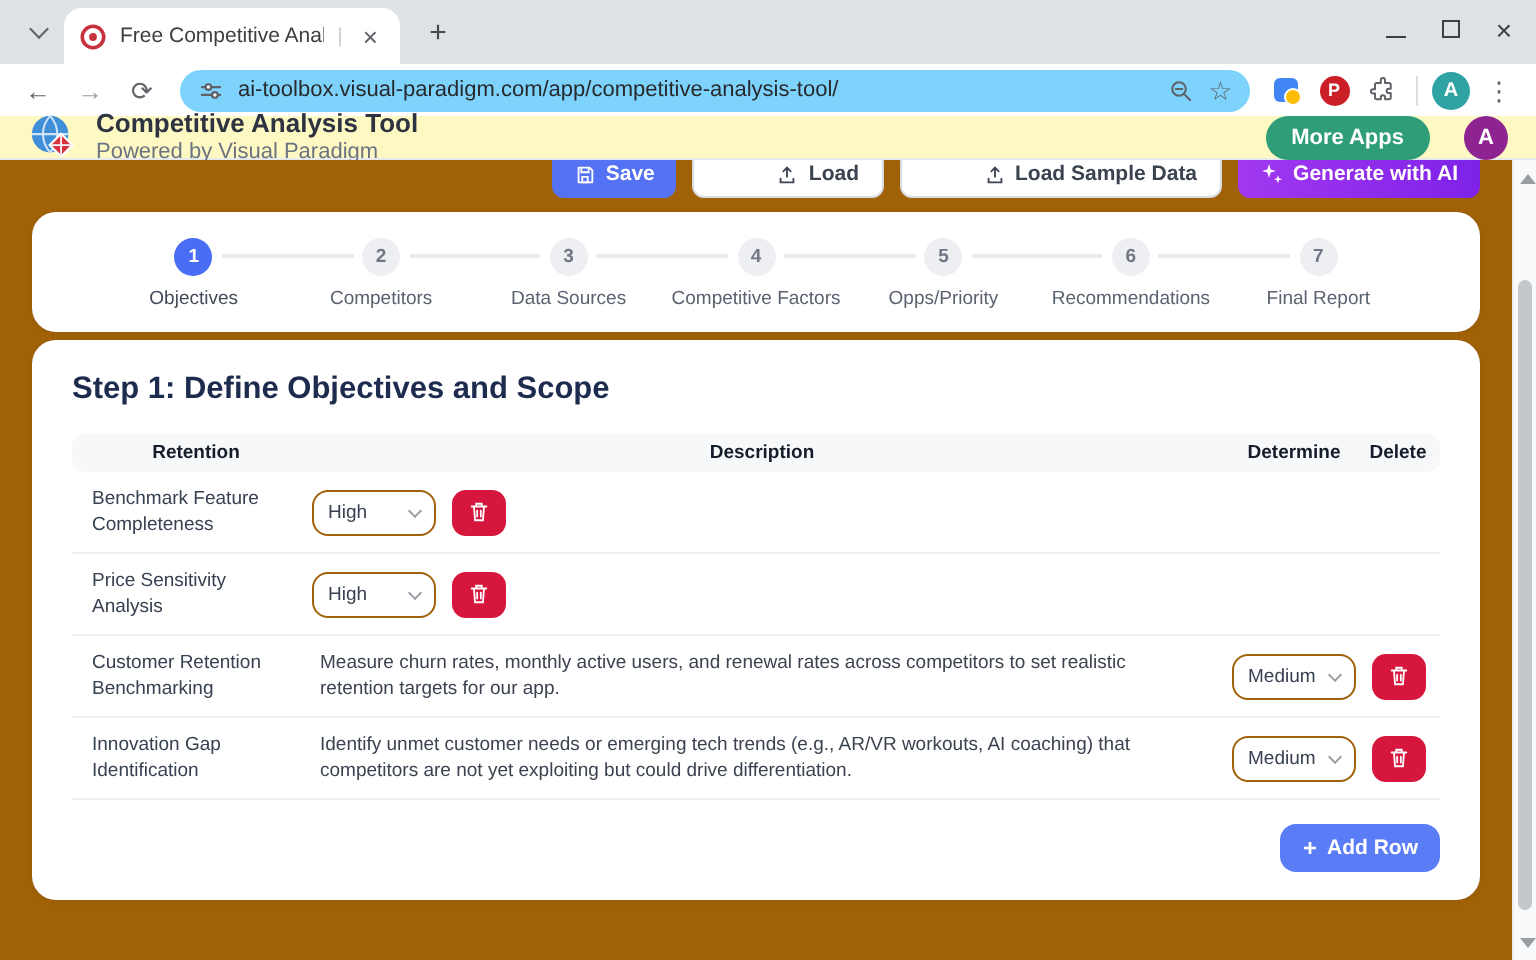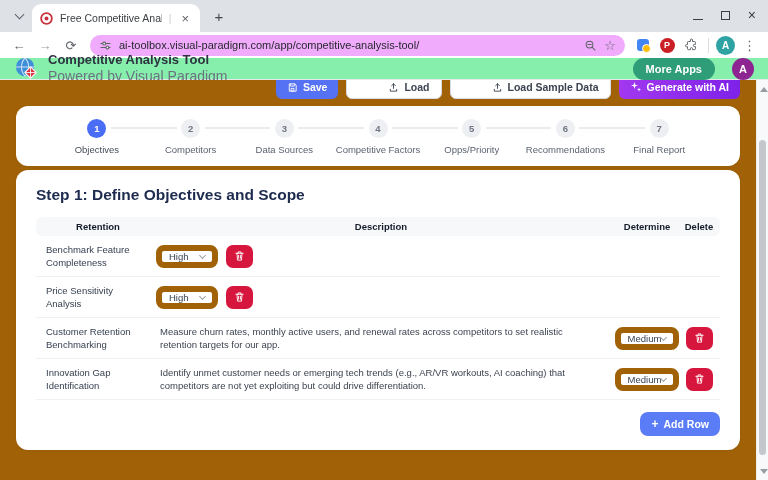--- a/index.html
+++ b/index.html
@@ -19,36 +19,36 @@
   .newtab { width:26px; height:26px; margin:0 0 3px 6px; display:flex; align-items:center; justify-content:center; font-size:15px; color:#45494d; border-radius:50%; }
   .win-controls { position:absolute; right:6px; top:0; height:30px; display:flex; align-items:center; gap:18px; padding-right:6px; }
   .wc-min { width:10px; height:1.3px; background:#3c4043; display:inline-block; }
   .wc-max { width:9px; height:9px; border:1.3px solid #3c4043; display:inline-block; }
   .wc-close { font-size:14px; color:#3c4043; line-height:1; }
 
   
   .navbar { height:26px; background:#ffffff; display:flex; align-items:center; padding:0 8px; gap:4px; flex:none; }
   .nav-ic { width:22px; height:22px; display:flex; align-items:center; justify-content:center; font-size:13px; color:#5f6368; border-radius:50%; flex:none; }
   .nav-ic.fwd { color:#9aa0a6; }
-  .urlpill { flex:1; height:21px; background:#f0abfc; border-radius:11px; display:flex; align-items:center; padding:0 9px; gap:7px; margin:0 4px; min-width:0; }
+  .urlpill { flex:1; height:21px; background:#7dd3fc; border-radius:11px; display:flex; align-items:center; padding:0 9px; gap:7px; margin:0 4px; min-width:0; }
   .url-text { font-size:11px; color:#27292d; white-space:nowrap; overflow:hidden; flex:1; }
   .pill-ic { flex:none; display:flex; align-items:center; }
   .star { font-size:13px; color:#5f6368; }
   .ext { width:20px; height:20px; display:flex; align-items:center; justify-content:center; flex:none; }
   .drive-sq { width:12px; height:12px; background:#4285f4; border-radius:3px; position:relative; }
   .drive-sq::after { content:''; position:absolute; right:-2px; bottom:-2px; width:7px; height:7px; background:#fbbc05; border-radius:50%; border:1.5px solid #fff; }
   .pin { width:15px; height:15px; border-radius:50%; background:#cb1f27; color:#fff; font-size:9px; font-weight:bold; display:flex; align-items:center; justify-content:center; }
   .vsep { width:1px; height:15px; background:#dadce0; margin:0 3px; flex:none; }
   .chrome-avatar { width:19px; height:19px; border-radius:50%; background:#2fa3a3; color:#fff; font-size:10px; font-weight:bold; display:flex; align-items:center; justify-content:center; flex:none; }
   .kebab { font-size:13px; color:#5f6368; padding:0 4px; }
-  .site-header { height:22px; flex:none; background:#86efac; border-bottom:1px solid #e6e8eb; display:flex; align-items:center; padding:0 14px; gap:9px; }
+  .site-header { height:22px; flex:none; background:#fef9c3; border-bottom:1px solid #e6e8eb; display:flex; align-items:center; padding:0 14px; gap:9px; }
   .logo { width:25px; height:25px; flex:none; }
   .titles { flex:1; line-height:1.15; }
   .app-title { font-size:13px; font-weight:bold; color:#2d3340; }
-  .powered { font-size:14px; color:#6b7280; }
+  .powered { font-size:11px; color:#6b7280; }
   .powered a { color:#6b7280; }
   .more-apps { background:#2f9d78; color:#fff; font-size:11px; font-weight:bold; border:none; border-radius:14px; padding:5px 13px; margin-right:8px; }
   .app-avatar { width:22px; height:22px; border-radius:50%; background:#8e2491; color:#fff; font-size:11px; font-weight:bold; display:flex; align-items:center; justify-content:center; }
 
   
   .content { flex:1; background:#a16207; position:relative; overflow:hidden; }
   .scroll-inner { margin-top:-5px; padding:0 28px 0 16px; }
 
   .toolbar-row { display:flex; justify-content:flex-end; gap:8px; padding-top:0; }
   .btn { display:inline-flex; align-items:center; justify-content:center; gap:5px; height:24px; border-radius:6px; font-size:10.5px; font-weight:bold; padding:0 11px; border:none; font-family:"Liberation Sans",sans-serif; }
@@ -76,21 +76,21 @@
   .thead { display:flex; background:#f7f8fa; border-radius:6px; align-items:center; height:19px; }
   .th { font-size:9.5px; font-weight:bold; color:#151d2b; text-align:center; }
   .trow { display:flex; align-items:center; border-bottom:1px solid #f0f1f4; padding:7px 0; }
   .col-obj { width:120px; padding:0 6px 0 10px; flex:none; }
   .col-desc { flex:1; padding:0 14px 0 4px; }
   .col-pri { width:62px; flex:none; display:flex; justify-content:center; }
   .col-del { width:42px; flex:none; display:flex; justify-content:center; }
   .obj-text { font-size:9.5px; color:#374151; line-height:13px; }
   .desc-text { font-size:9.5px; color:#3c4350; line-height:13px; }
 
-  .pri-select { width:76px; height:23px; background:#fff; border:6px solid #a16207; border-radius:8px; display:flex; align-items:center; justify-content:space-between; padding:0 7px; }
+  .pri-select { width:76px; height:23px; background:#fff; border:1px solid #a16207; border-radius:8px; display:flex; align-items:center; justify-content:space-between; padding:0 7px; }
   .pri-value { font-size:9.5px; color:#374151; }
   .sel-chev { width:5px; height:5px; border-right:1.3px solid #9aa0a6; border-bottom:1.3px solid #9aa0a6; transform:rotate(45deg); margin-top:-2px; }
 
   .del-btn { width:27px; height:23px; background:#d6163c; border:none; border-radius:7px; display:flex; align-items:center; justify-content:center; }
 
   .addrow-wrap { display:flex; justify-content:flex-end; margin-top:12px; }
   .btn-addrow { background:#5b7cf7; color:#fff; border-radius:8px; height:24px; font-size:10.5px; }
   .plus-glyph { font-size:12px; font-weight:bold; }
 
   

